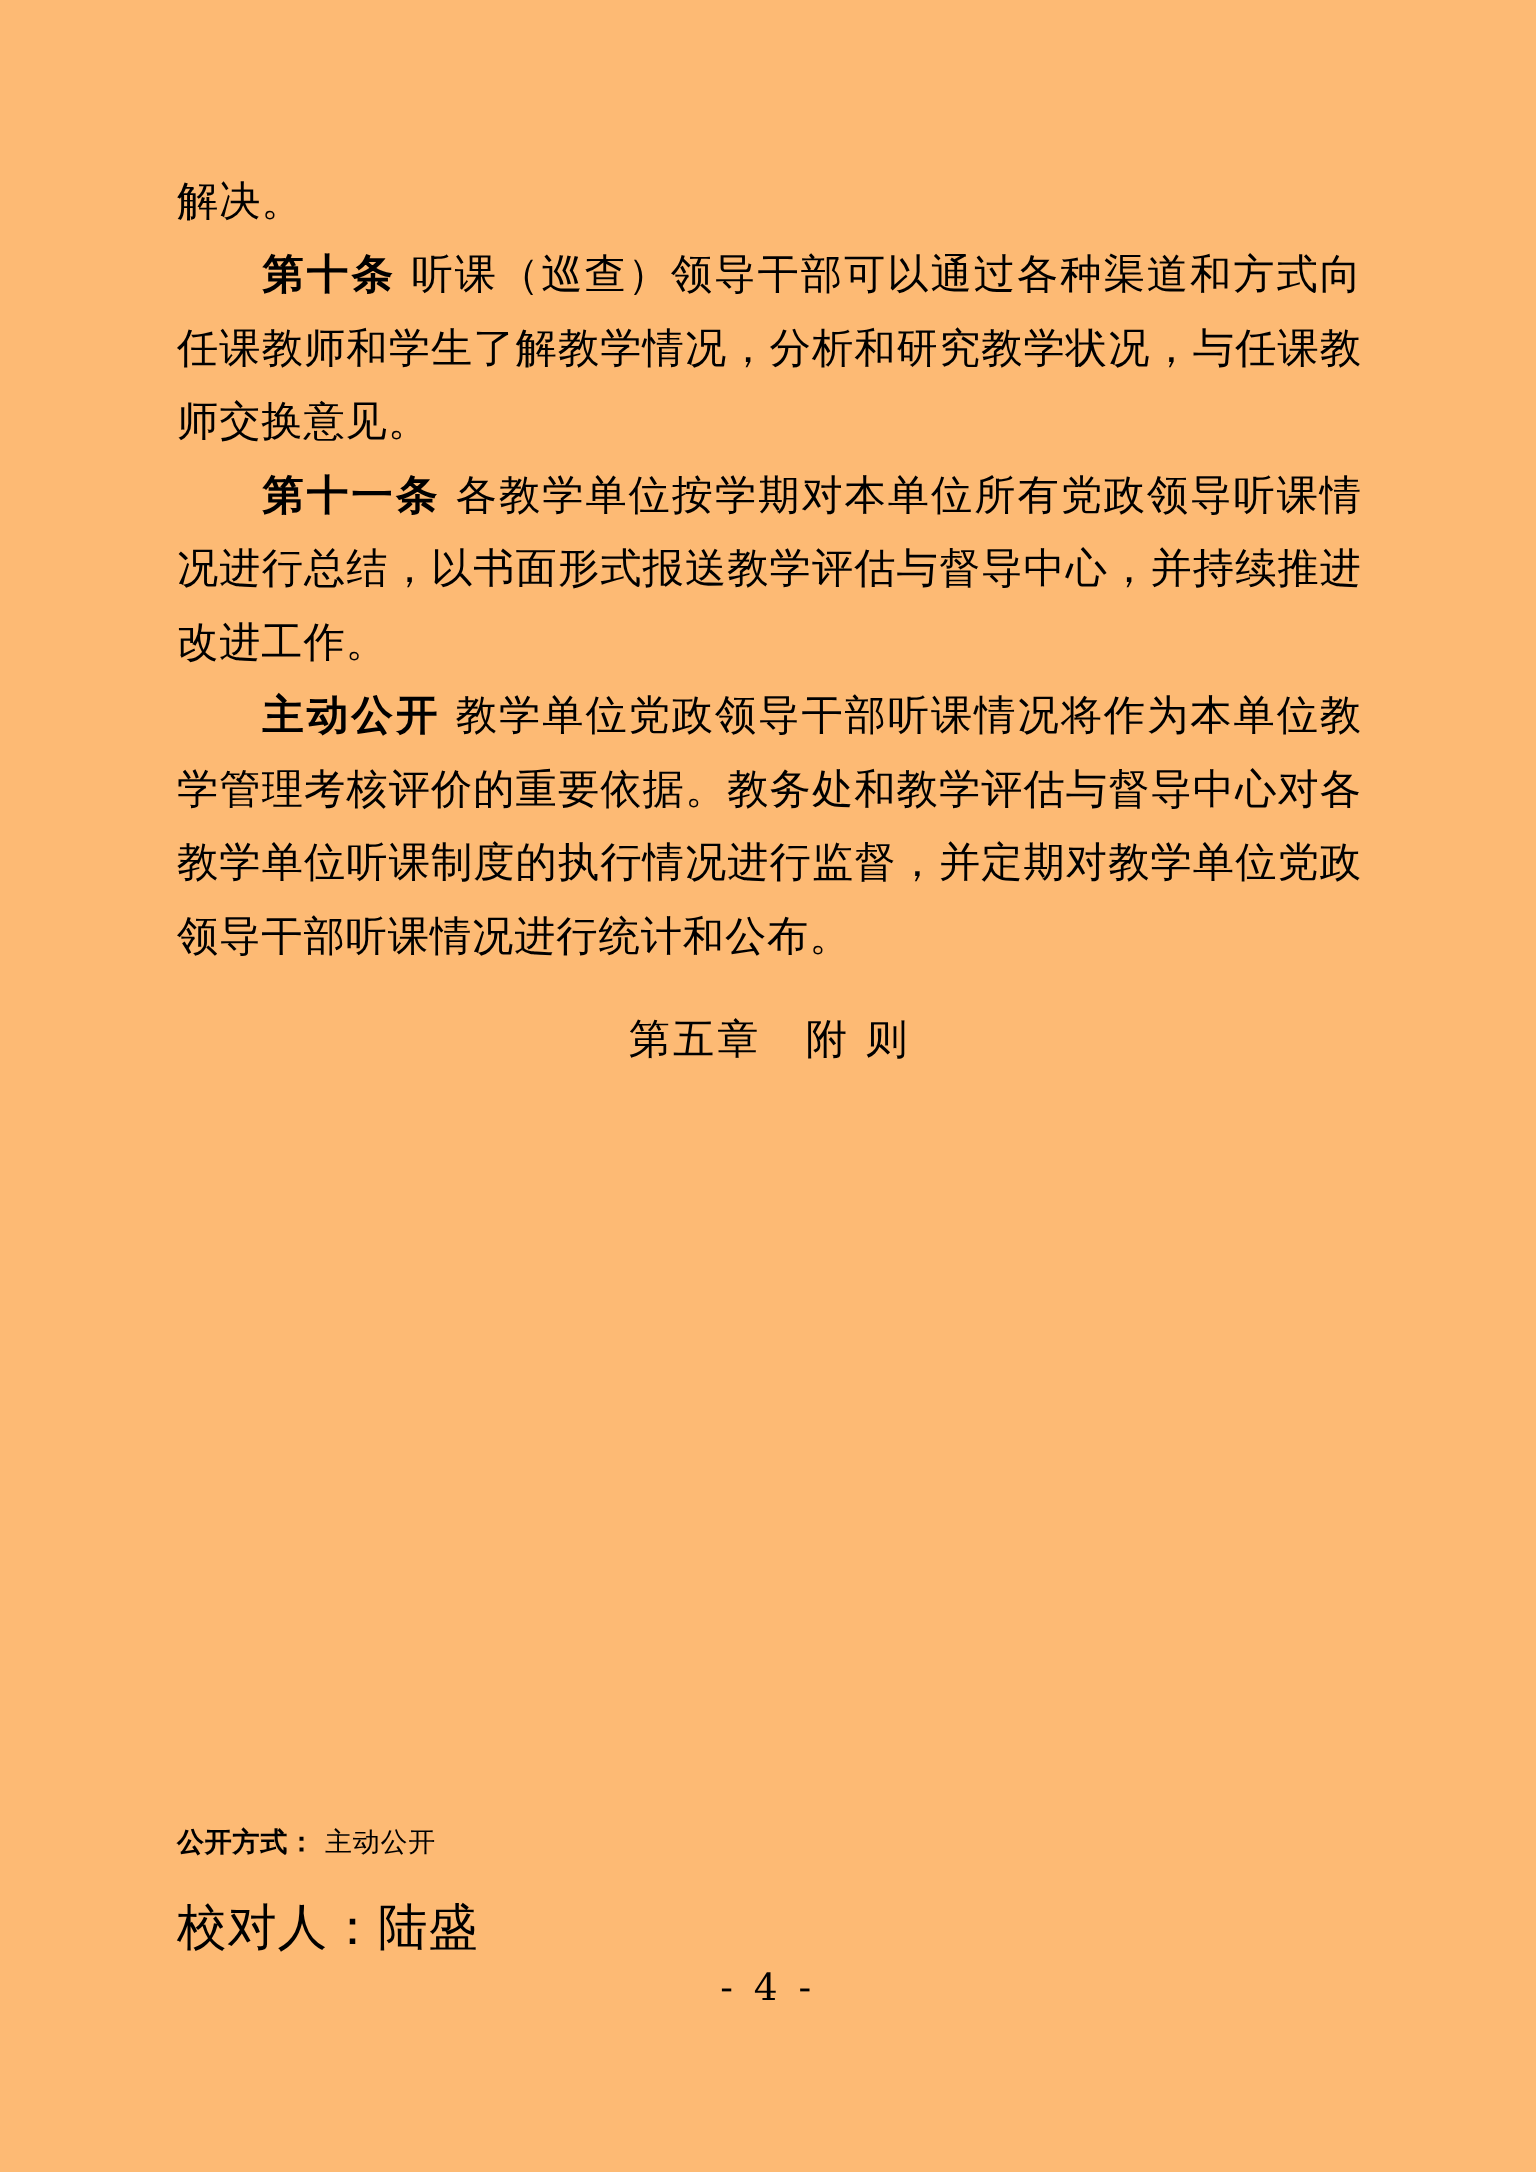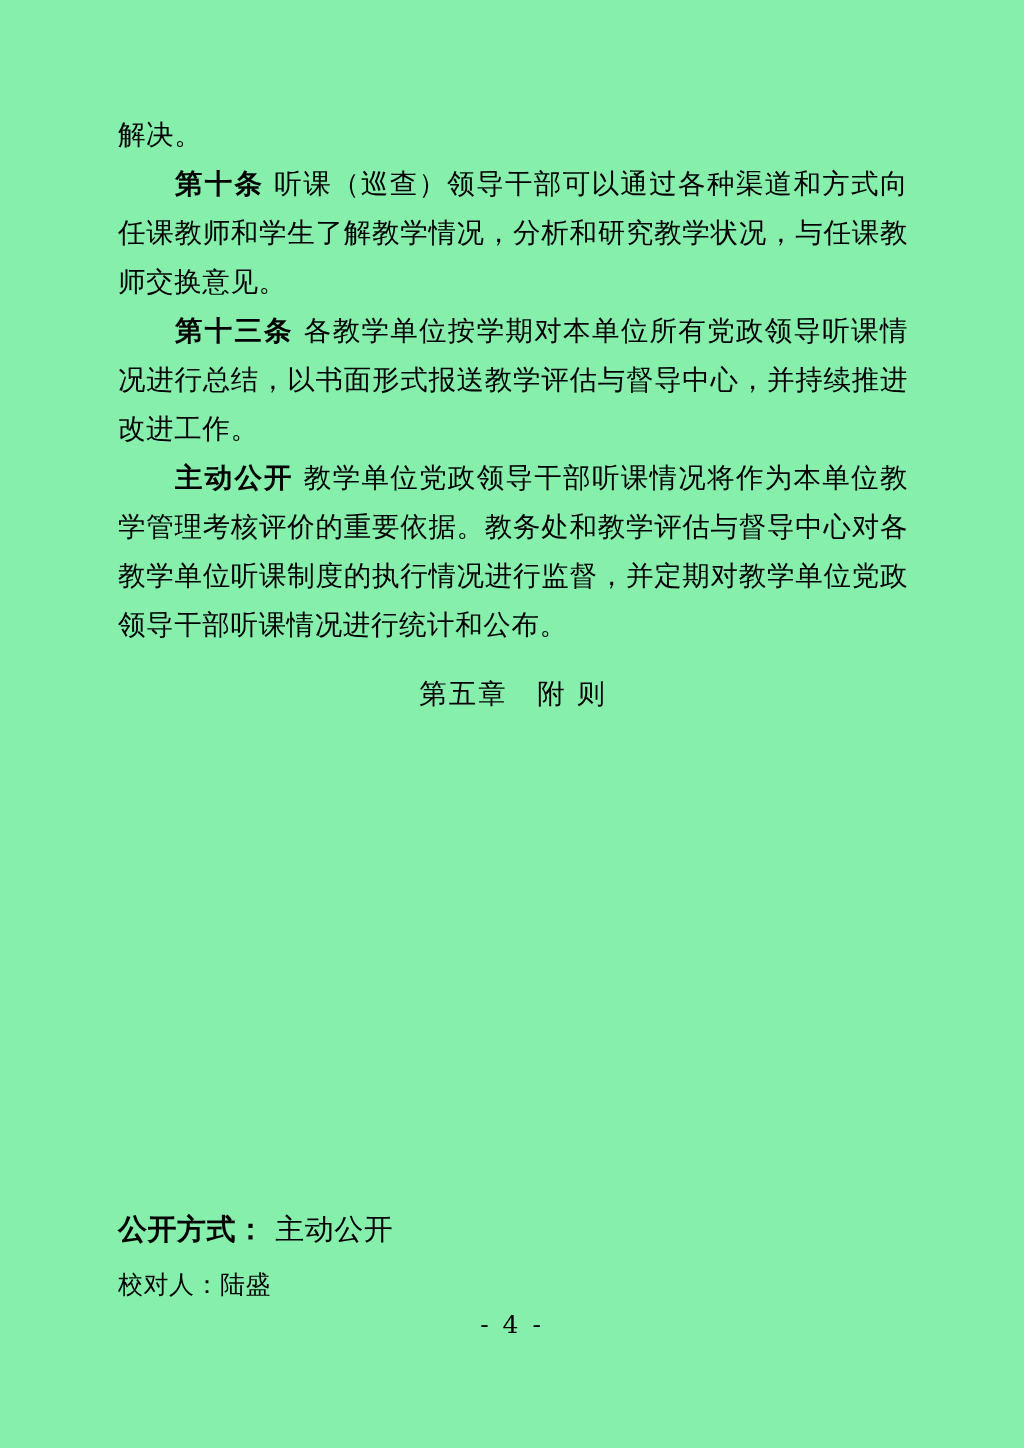--- a/index.html
+++ b/index.html
@@ -8,21 +8,21 @@
     background: #ffffff;
   }
   body {
     font-family: "DejaVu Serif", "Liberation Serif", serif;
     color: #000000;
   }
   .page {
     position: relative;
     width: 1024px;
     height: 1448px;
-    background: #86efac;
+    background: #fdba74;
     overflow: hidden;
     box-sizing: border-box;
   }
   .content {
     position: absolute;
     left: 118px;
     top: 110px;
     width: 790px;
   }
   .para {
@@ -48,30 +48,30 @@
     letter-spacing: 2px;
     margin: 20px 0 14px 0;
   }
   .footer-block {
     position: absolute;
     left: 118px;
     top: 1208px;
     width: 790px;
   }
   .disclosure {
-    font-size: 29px;
+    font-size: 18px;
     line-height: 42px;
     letter-spacing: 0.5px;
     margin: 0;
   }
   .disclosure .label {
     font-weight: bold;
   }
   .proofreader {
-    font-size: 25px;
+    font-size: 33px;
     line-height: 42px;
     letter-spacing: 0.5px;
     margin: 14px 0 0 0;
   }
   .page-number {
     position: absolute;
     left: 0;
     right: 0;
     top: 1310px;
     text-align: center;
@@ -92,21 +92,21 @@
     <p class="para">
       <span>解决。</span>
     </p>
 
     <p class="para indent">
       <span class="lead">第十条</span>
       <span>听课（巡查）领导干部可以通过各种渠道和方式向任课教师和学生了解教学情况，分析和研究教学状况，与任课教师交换意见。</span>
     </p>
 
     <p class="para indent">
-      <span class="lead">第十三条</span>
+      <span class="lead">第十一条</span>
       <span>各教学单位按学期对本单位所有党政领导听课情况进行总结，以书面形式报送教学评估与督导中心，并持续推进改进工作。</span>
     </p>
 
     <p class="para indent">
       <span class="lead">主动公开</span>
       <span>教学单位党政领导干部听课情况将作为本单位教学管理考核评价的重要依据。教务处和教学评估与督导中心对各教学单位听课制度的执行情况进行监督，并定期对教学单位党政领导干部听课情况进行统计和公布。</span>
     </p>
 
     <div class="chapter-heading">第五章　附 则</div>
 

